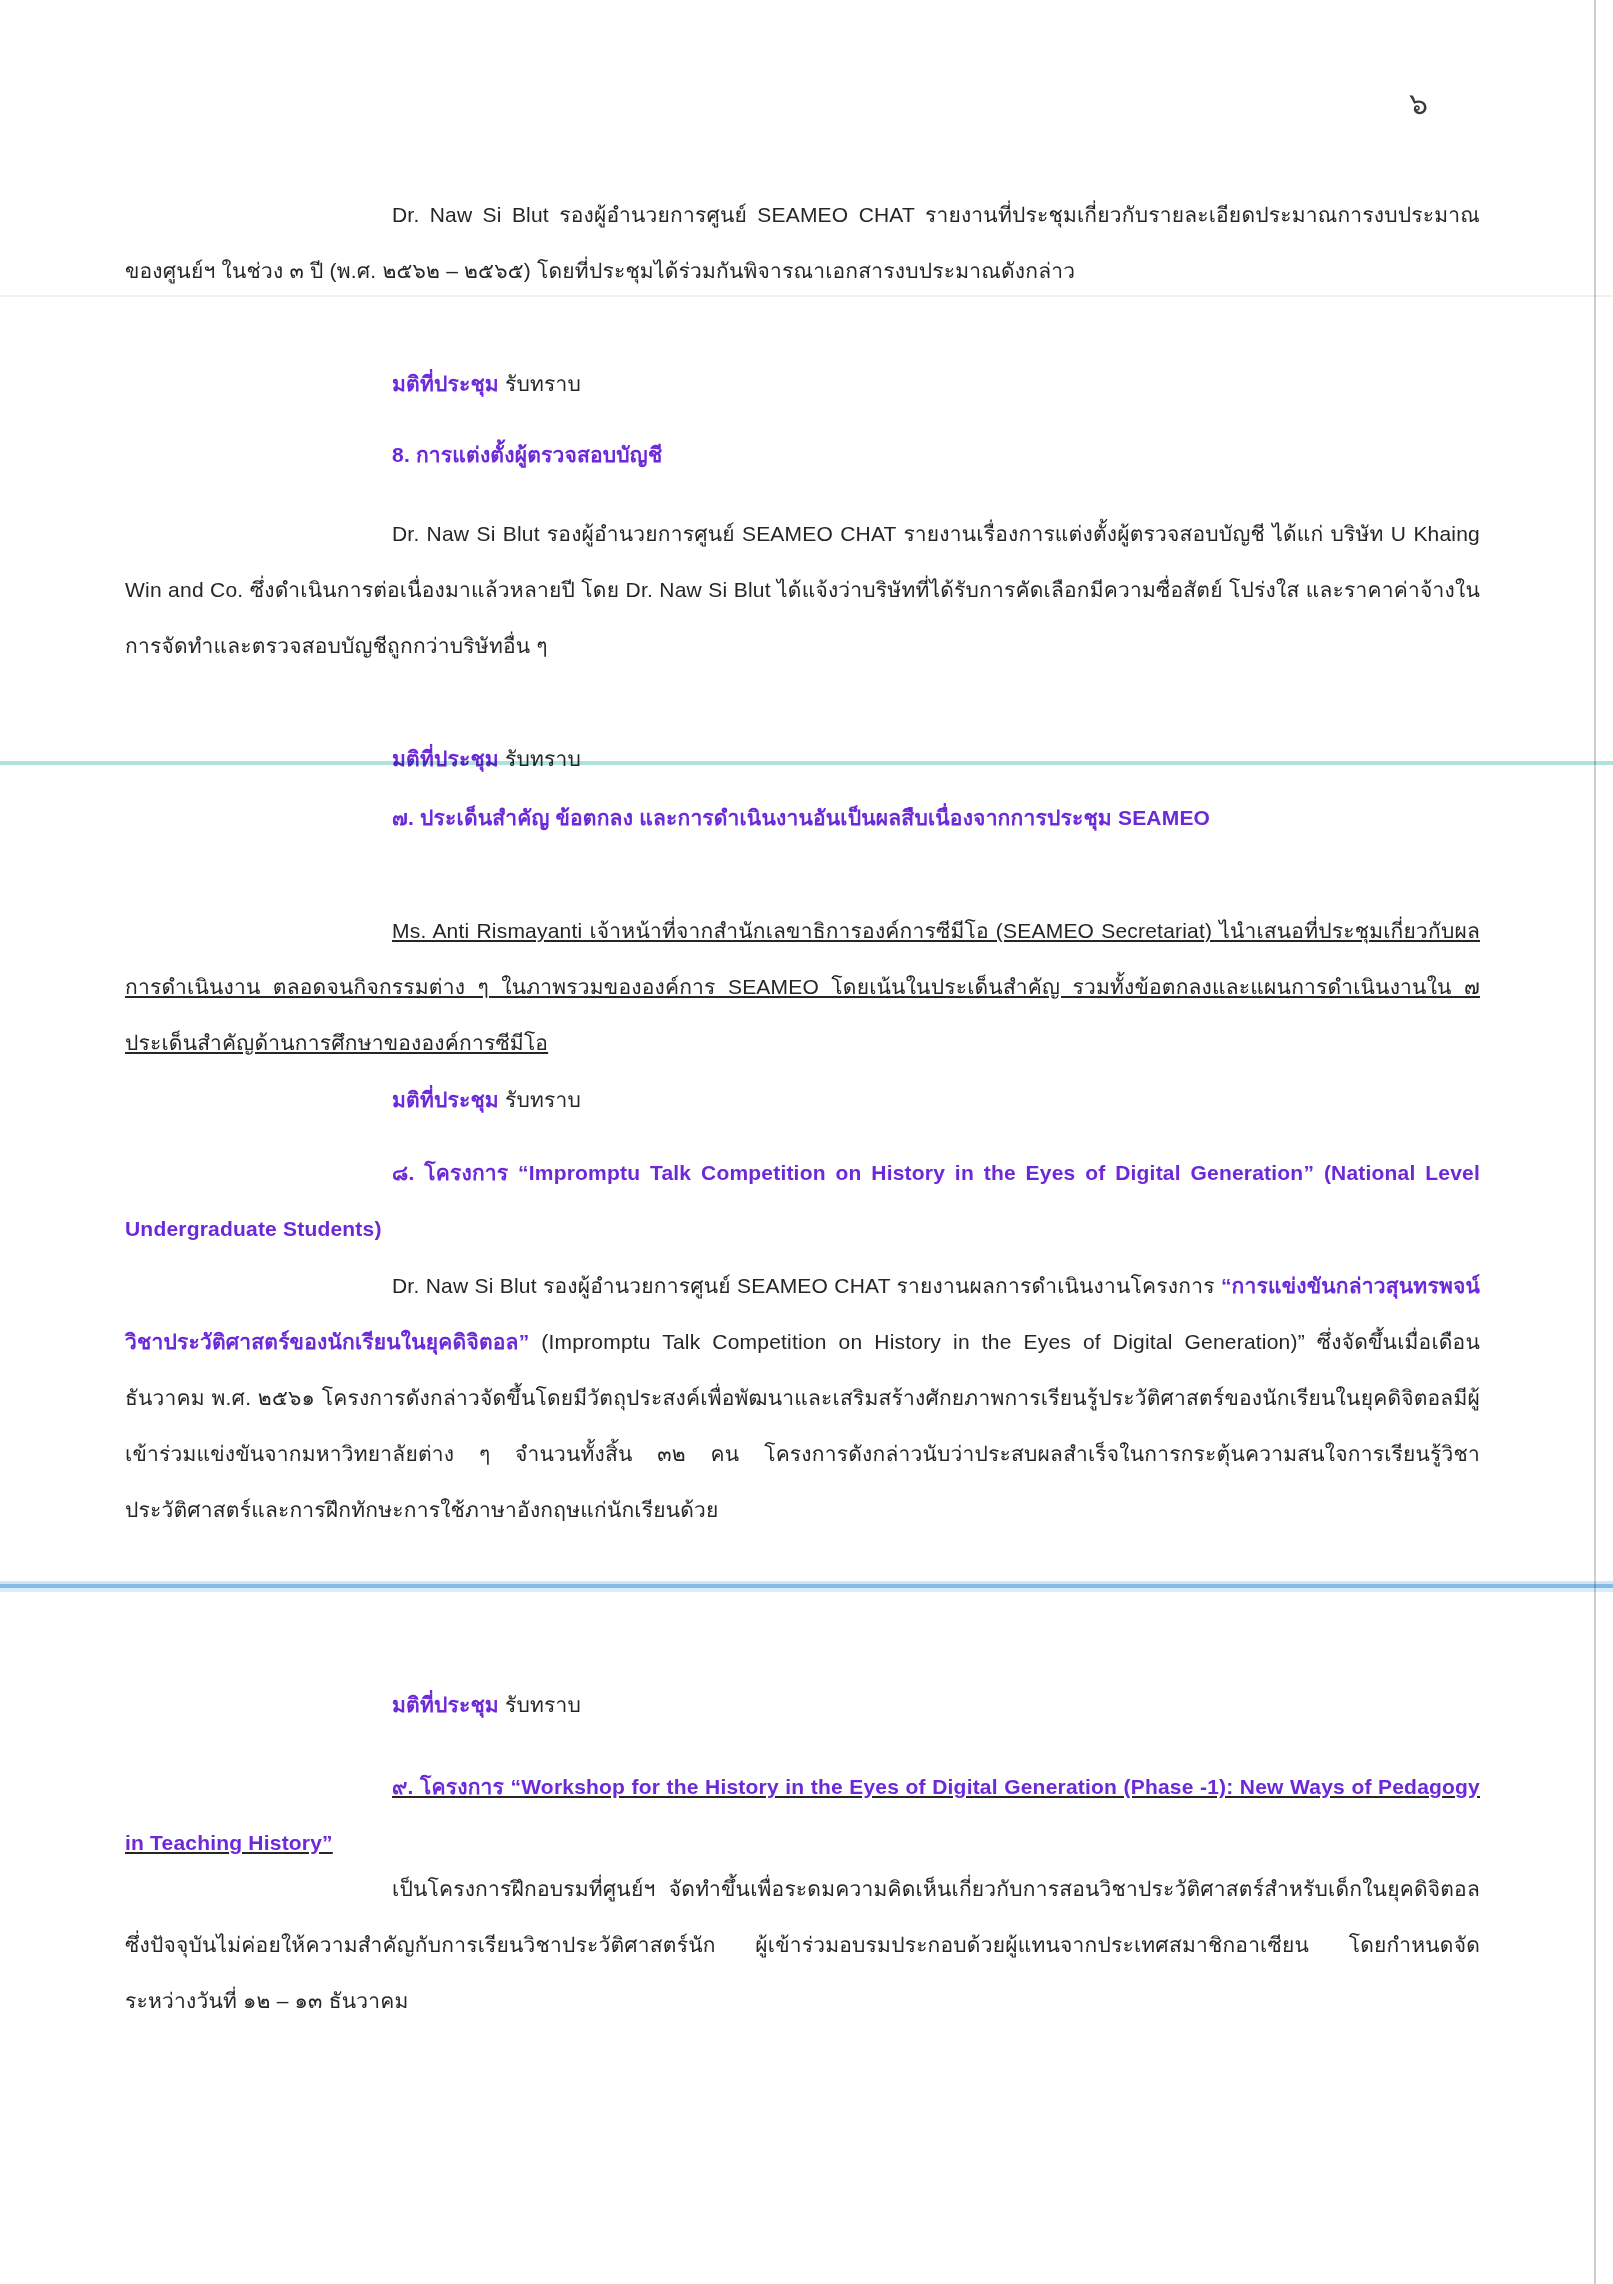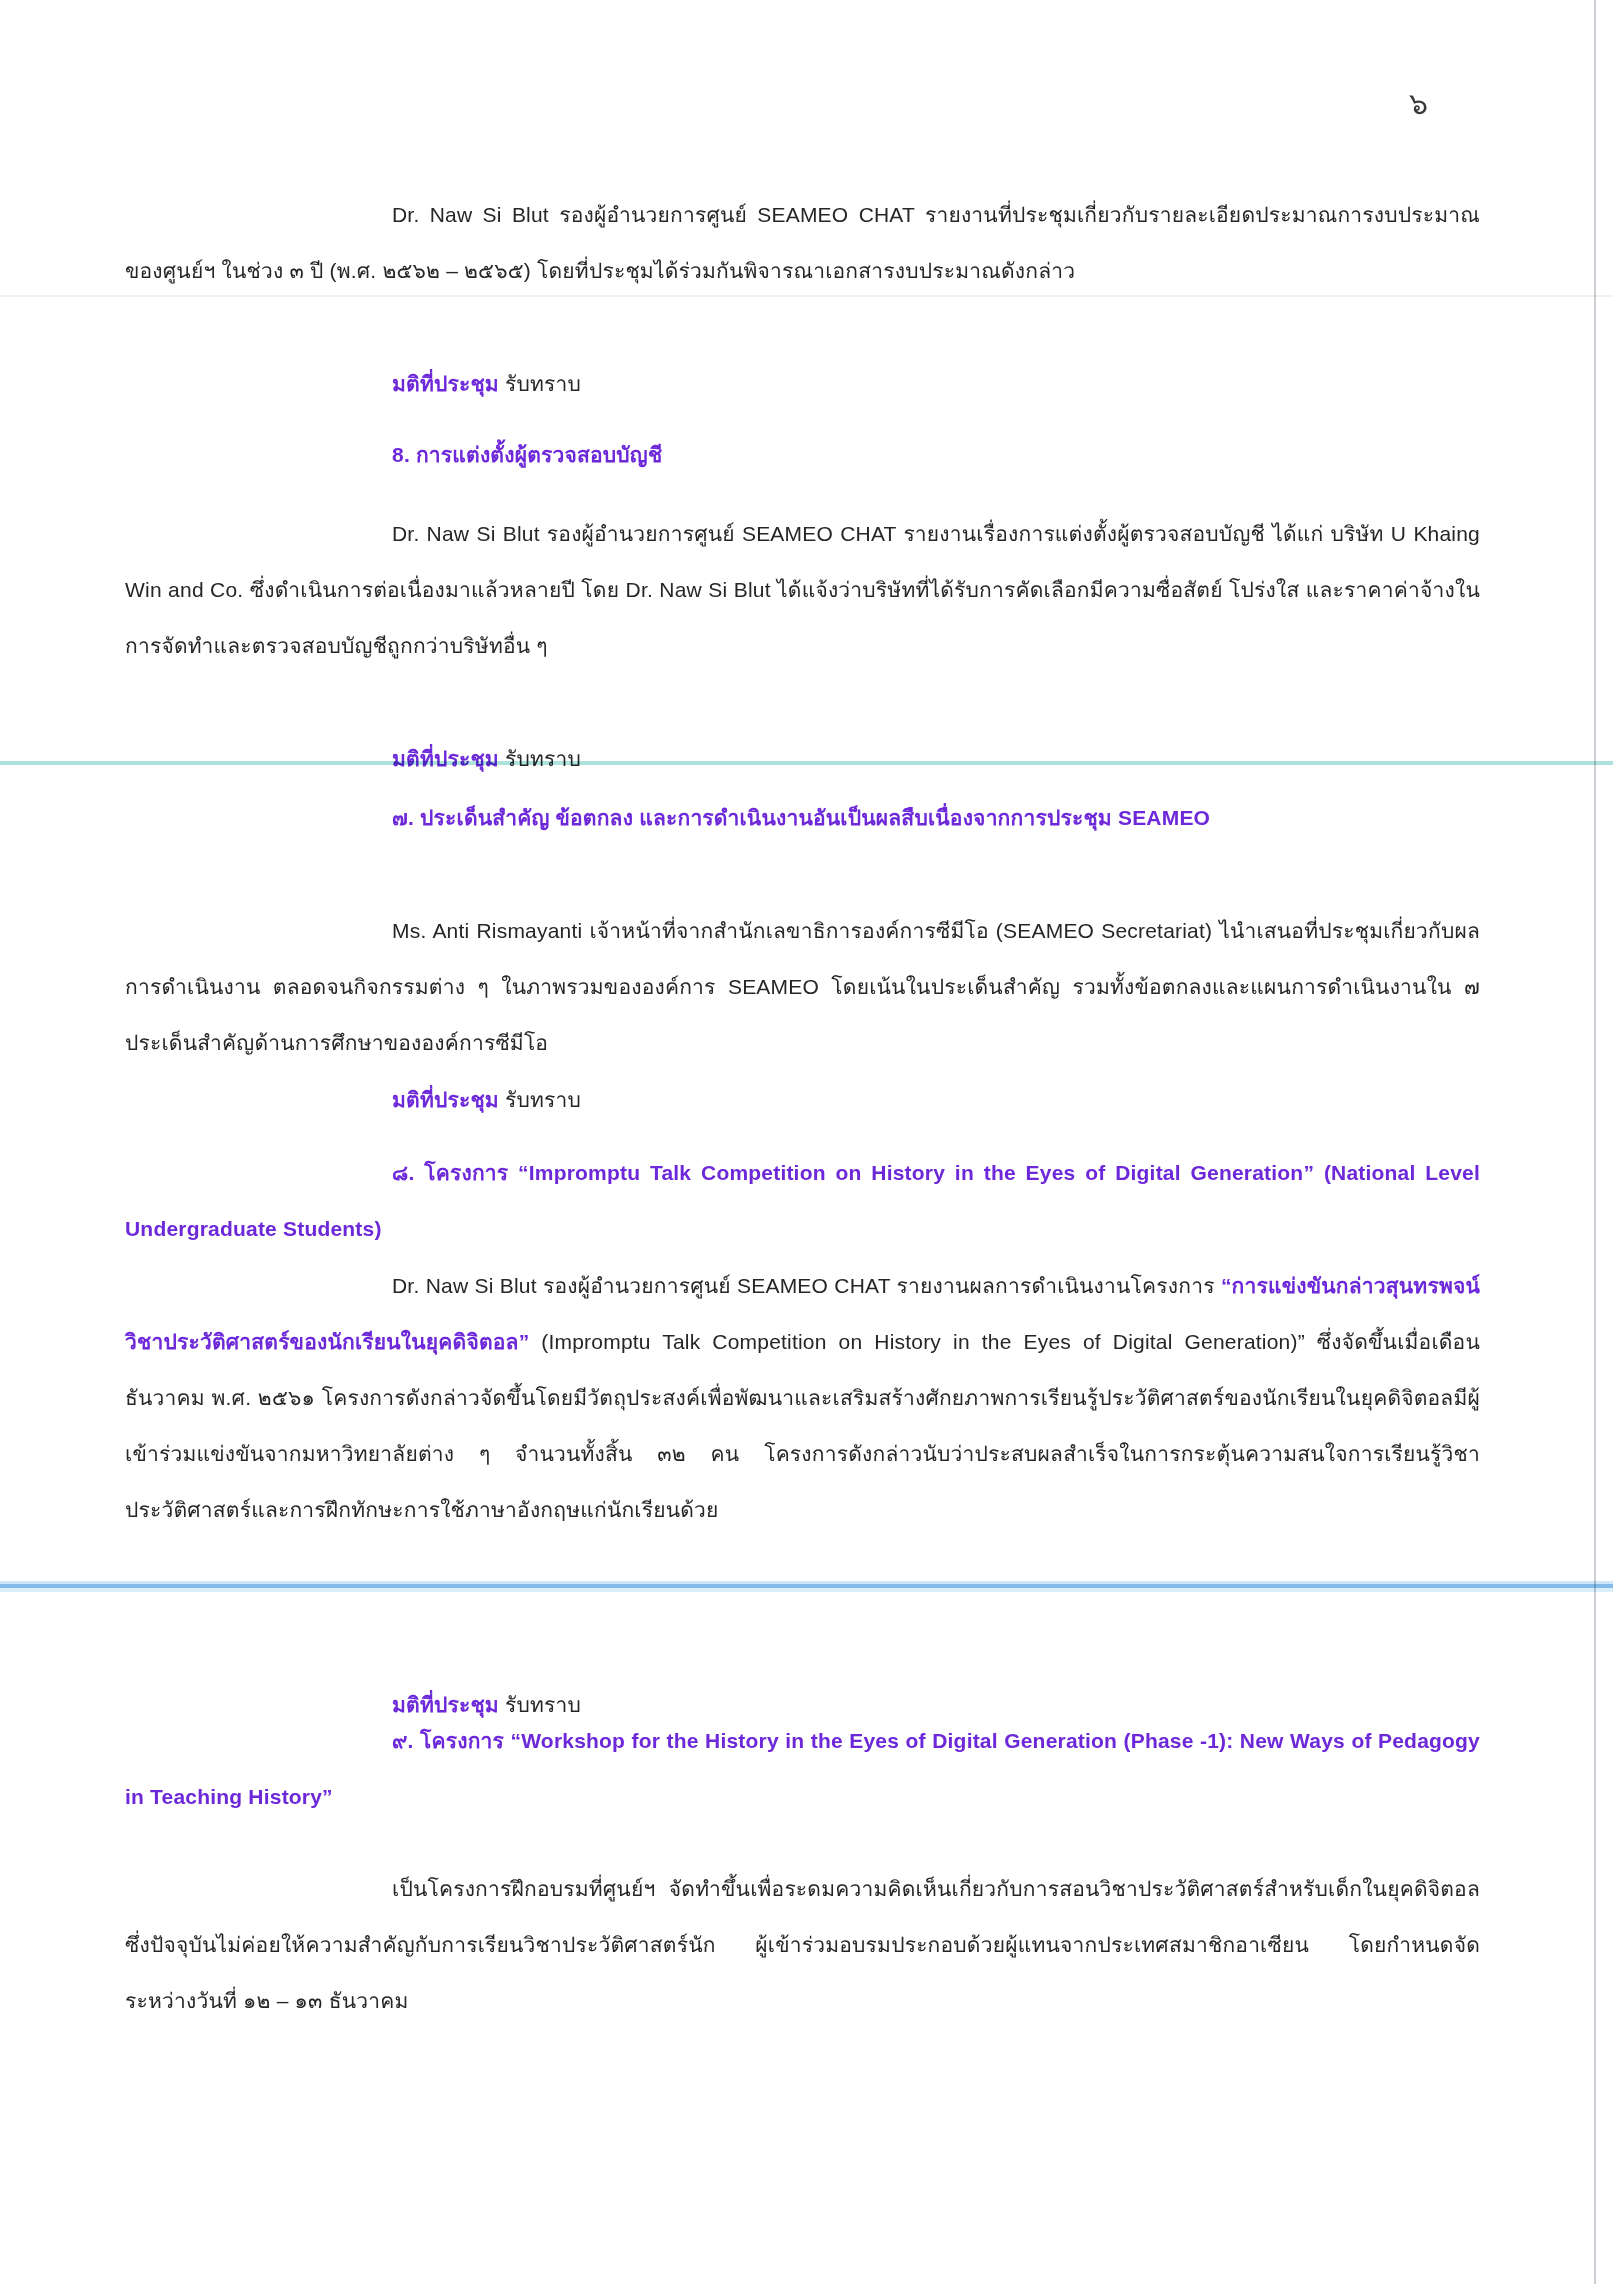--- a/index.html
+++ b/index.html
@@ -25,26 +25,26 @@
   }
   .run{font-weight:400;}
   .run.bold{font-weight:700;color:#6d28d9;}
   
   #blk0{top:187px;}
   #blk1{top:356px;}
   #blk2{top:427px;}
   #blk3{top:506px;}
   #blk4{top:731px;}
   #blk5{top:790px;}
-  #blk6{top:903px;}
+  #blk6{top:903px;text-decoration:underline;}
   #blk7{top:1072px;}
   #blk8{top:1145px;}
   #blk9{top:1258px;}
   #blk10{top:1677px;}
-  #blk11{top:1713px;}
+  #blk11{top:1759px;text-decoration:underline;}
   #blk12{top:1861px;}
   
   .artifact{position:absolute;z-index:2;pointer-events:none;mix-blend-mode:multiply;}
   .faint-band{left:0;top:295px;width:1613px;height:2px;opacity:.6;}
   .teal-line{left:0;top:761px;width:1613px;height:3.9px;opacity:.75;}
   .blue-band{left:0;top:1581px;width:1613px;height:10.8px;display:flex;flex-direction:column;}
   .blue-band .stripe{width:100%;}
   .blue-band .s1{height:2.9px;opacity:.8;}
   .blue-band .s2{height:3.9px;opacity:.9;}
   .blue-band .s3{height:3.9px;opacity:.8;}

